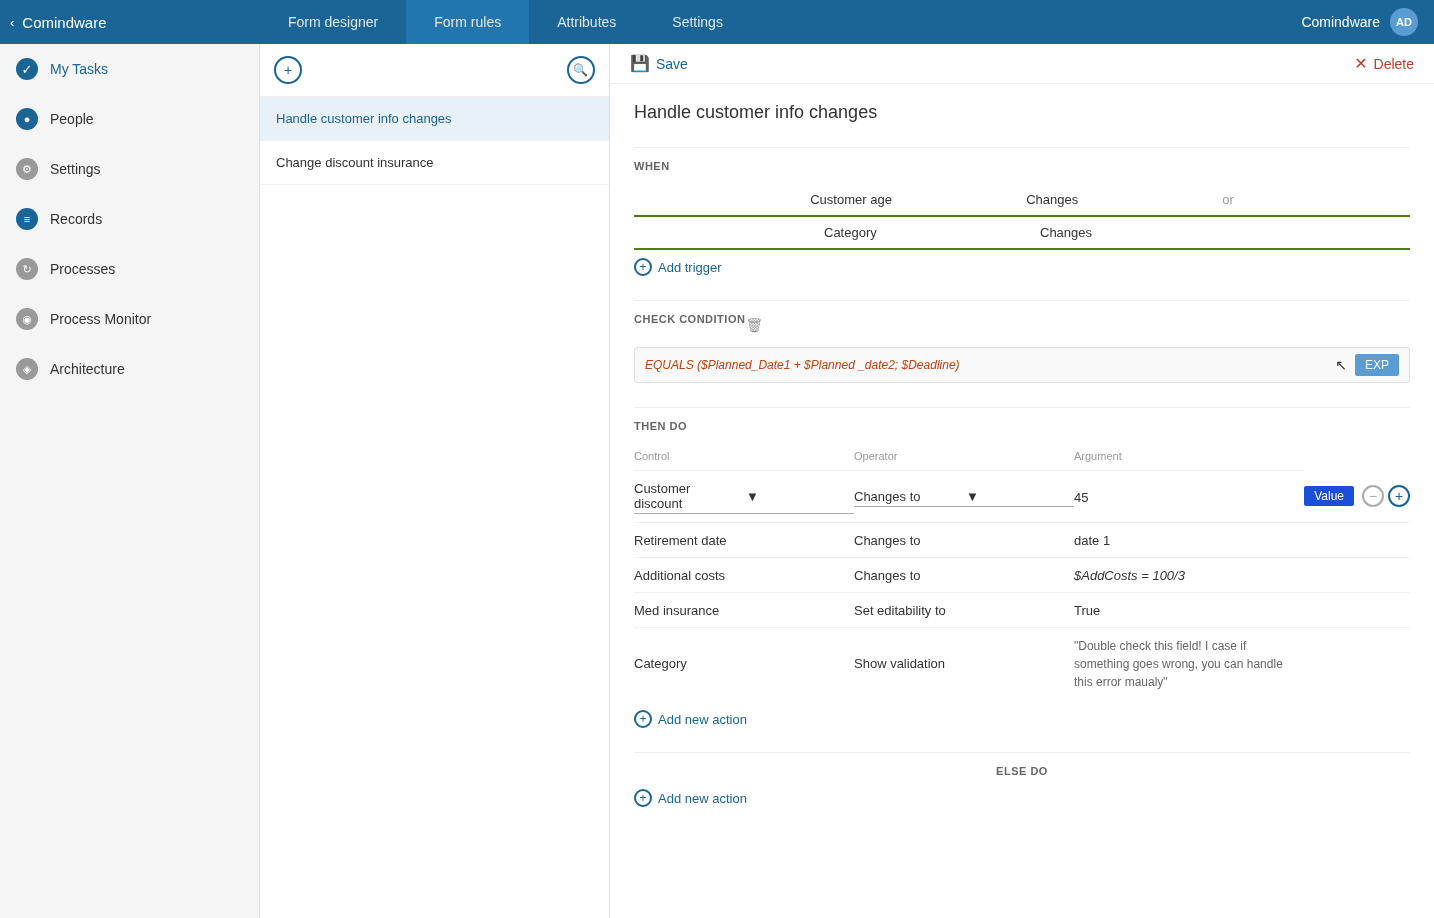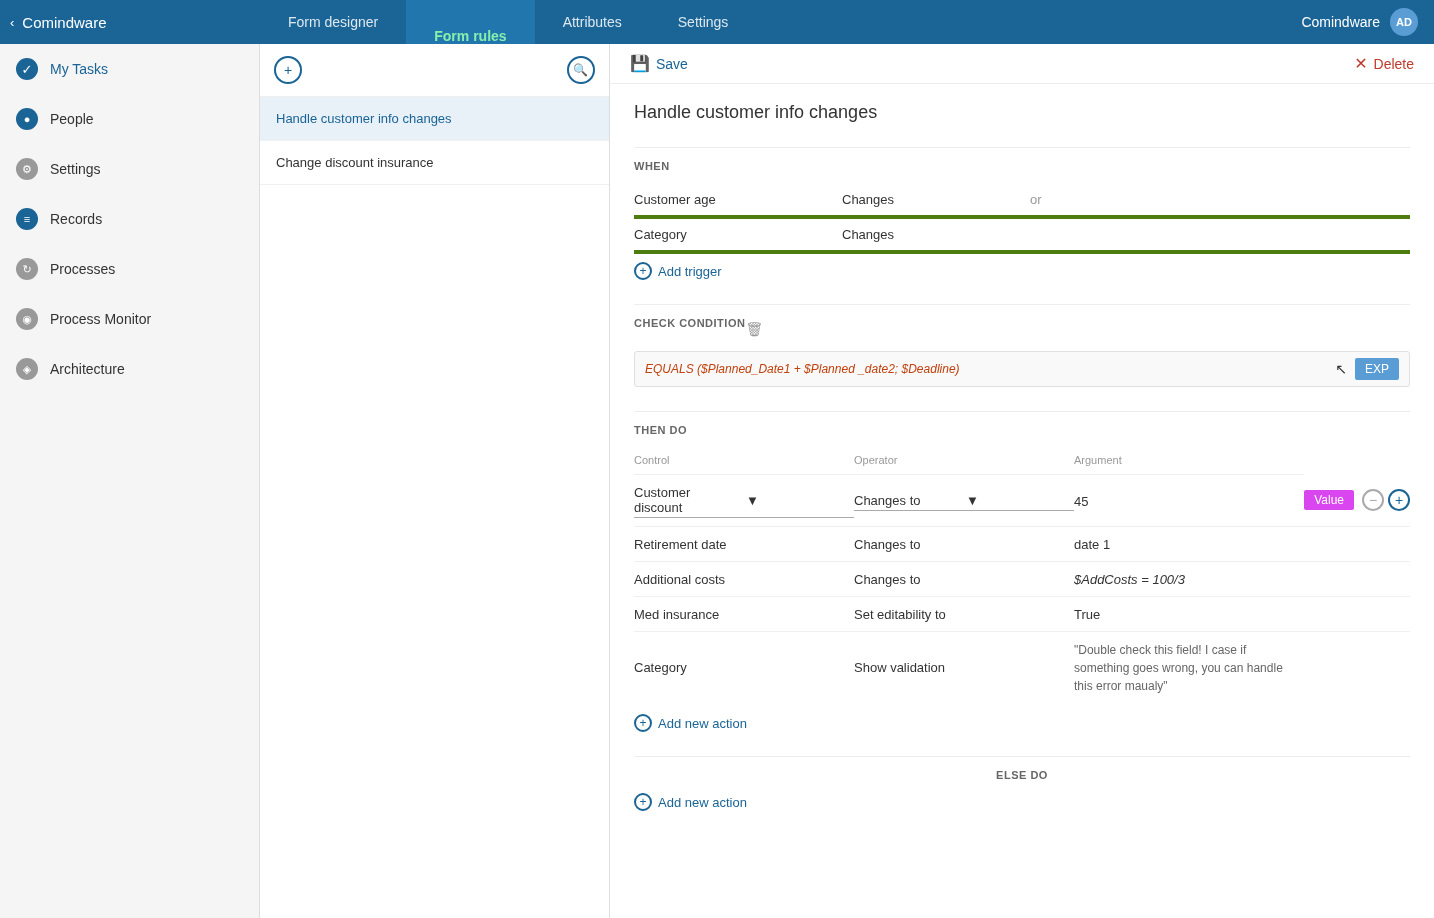--- a/index.html
+++ b/index.html
@@ -7,21 +7,21 @@
 
     
     .top-nav {
       display: flex; align-items: center; height: 44px;
       background: #1a6496; color: white; flex-shrink: 0;
     }
     .top-nav-left { width: 260px; display: flex; align-items: center; padding-left: 10px; font-size: 15px; font-weight: 500; cursor: pointer; }
     .top-nav-left .chevron { font-size: 13px; margin-right: 8px; }
     .top-nav-tabs { display: flex; flex: 1; height: 100%; }
     .top-nav-tab { display: flex; align-items: center; padding: 0 28px; font-size: 14px; cursor: pointer; color: rgba(255,255,255,0.85); }
-    .top-nav-tab.active { background: #2176ae; color: #86efac; font-weight: 700; align-items: flex-end; }
+    .top-nav-tab.active { background: #2176ae; color: #e5e5e5; font-weight: 400; }
     .top-nav-right { display: flex; align-items: center; padding-right: 16px; font-size: 14px; gap: 10px; }
     .avatar-badge { background: #5a9dd5; border-radius: 50%; width: 28px; height: 28px; display: flex; align-items: center; justify-content: center; font-size: 11px; font-weight: bold; color: white; }
 
     
     .main-body { display: flex; flex: 1; overflow: hidden; }
 
     
     .sidebar { width: 260px; background: #f5f5f5; border-right: 1px solid #ddd; display: flex; flex-direction: column; flex-shrink: 0; }
     .sidebar-item { display: flex; align-items: center; padding: 14px 16px; font-size: 14px; color: #333; cursor: pointer; gap: 12px; }
     .sidebar-item.active { color: #1a6496; }
@@ -43,21 +43,21 @@
     .delete-btn { display: flex; align-items: center; gap: 6px; color: #c0392b; font-size: 14px; cursor: pointer; }
     .save-icon { color: #1a6496; font-size: 16px; }
     .delete-icon { font-size: 16px; }
 
     .content-body { padding: 18px 24px; }
     .rule-title { font-size: 18px; color: #333; margin-bottom: 24px; font-weight: 400; }
     .section-label { font-size: 11px; font-weight: 700; color: #666; letter-spacing: 0.5px; text-transform: uppercase; margin-bottom: 12px; }
 
     
     .when-section { margin-bottom: 24px; }
-    .trigger-row { display: flex; align-items: center; padding: 8px 0; border-bottom: 4px solid #4d7c0f; gap: 8px; }
+    .trigger-row { display: flex; align-items: center; padding: 8px 0; border-bottom: 2px solid #4d7c0f; gap: 16px; justify-content: center; }
     .trigger-row:last-of-type { border-bottom: none; }
     .trigger-field { width: 200px; font-size: 13px; color: #333; }
     .trigger-op { width: 180px; font-size: 13px; color: #333; }
     .trigger-connector { font-size: 13px; color: #999; }
     .add-link { display: flex; align-items: center; gap: 6px; color: #1a6496; font-size: 13px; cursor: pointer; margin-top: 8px; }
     .circle-plus { width: 18px; height: 18px; border-radius: 50%; border: 2px solid #1a6496; display: flex; align-items: center; justify-content: center; font-size: 12px; color: #1a6496; flex-shrink: 0; }
 
     
     .check-section { margin-bottom: 24px; }
     .check-header { display: flex; align-items: center; margin-bottom: 10px; }
@@ -78,21 +78,21 @@
     .dropdown-control { display: flex; align-items: center; gap: 4px; border-bottom: 1px solid #aaa; padding: 2px 0; min-width: 180px; cursor: pointer; }
     .dropdown-control span { font-size: 13px; color: #333; flex: 1; }
     .dropdown-arrow { color: #666; font-size: 10px; }
 
     .operator-dropdown { display: flex; align-items: center; gap: 4px; border-bottom: 1px solid #aaa; padding: 2px 0; min-width: 120px; cursor: pointer; }
     .operator-dropdown span { font-size: 13px; color: #333; flex: 1; }
 
     .arg-value { font-size: 13px; color: #333; }
     .arg-italic { font-size: 13px; color: #333; font-style: italic; }
 
-    .value-btn { background: #d946ef; color: white; border: none; padding: 3px 10px; font-size: 12px; border-radius: 2px; cursor: pointer; margin-right: 4px; }
+    .value-btn { background: #1d4ed8; color: white; border: none; padding: 3px 10px; font-size: 12px; border-radius: 2px; cursor: pointer; margin-right: 4px; }
     .minus-btn { width: 22px; height: 22px; border-radius: 50%; border: 2px solid #aaa; color: #aaa; display: flex; align-items: center; justify-content: center; font-size: 14px; cursor: pointer; background: white; }
     .plus-btn { width: 22px; height: 22px; border-radius: 50%; border: 2px solid #1a6496; color: #1a6496; display: flex; align-items: center; justify-content: center; font-size: 14px; cursor: pointer; background: white; }
     .action-btns { display: flex; align-items: center; gap: 4px; }
 
     .validation-text { font-size: 12px; color: #666; max-width: 220px; }
 
     .trash-icon { color: #999; font-size: 14px; cursor: pointer; }
     .divider { border: none; border-top: 1px solid #eee; margin: 12px 0; }
 
     .else-section { margin-bottom: 24px; }

